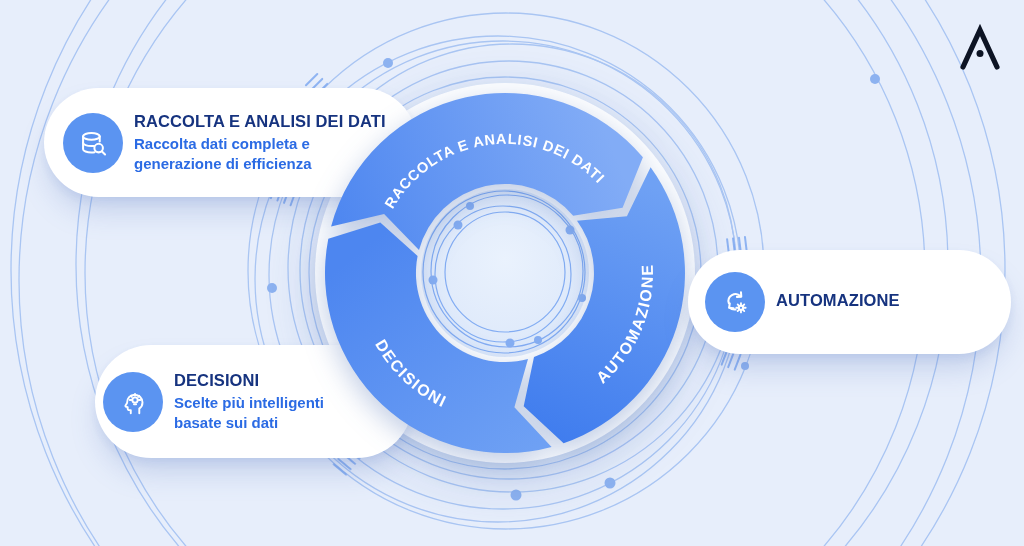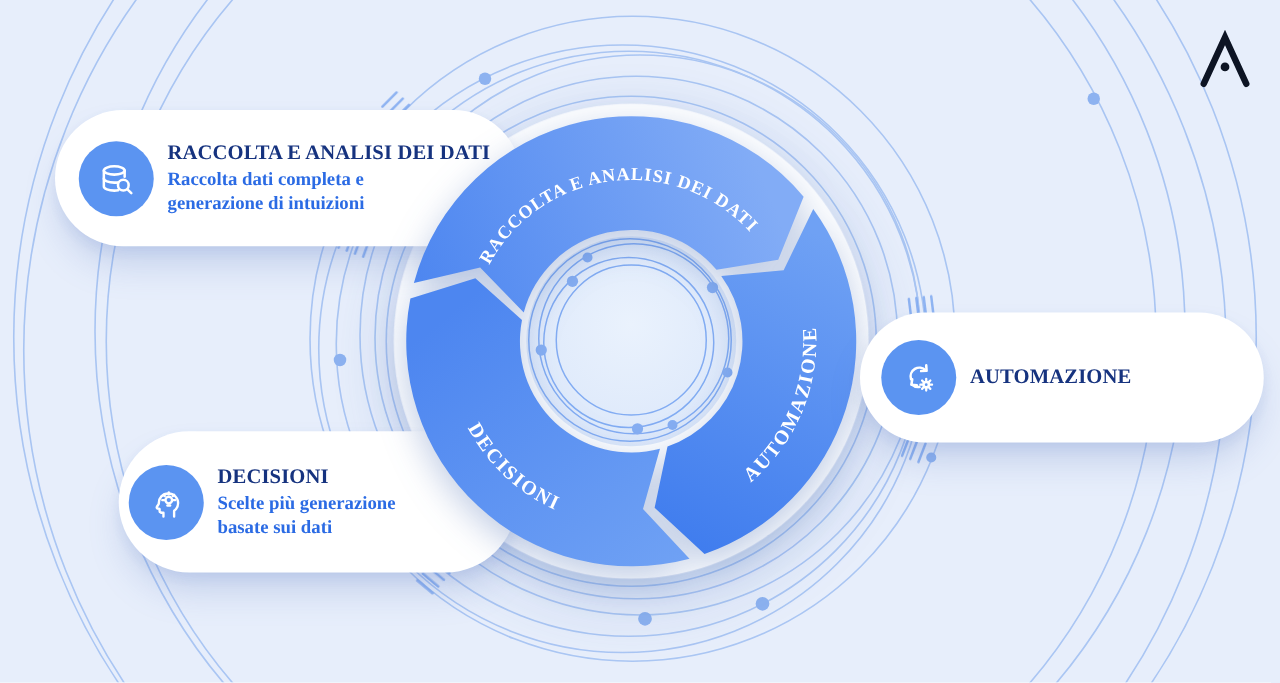--- a/index.html
+++ b/index.html
@@ -1,17 +1,17 @@
 <!DOCTYPE html>
 <html><head>
 <meta charset="utf-8">
 <style>
   html,body{margin:0;padding:0;}
   .stage{position:relative;width:1024px;height:546px;background:#e7eefb;overflow:hidden;
-         font-family:Liberation Serif, serif;}
+         font-family:Liberation Sans, sans-serif;}
   .layer{position:absolute;left:0;top:0;width:1024px;height:546px;pointer-events:none;}
   #bg-layer{z-index:1;}
   #ring-layer{z-index:3;}
   .card{position:absolute;background:#fff;display:flex;align-items:center;
         box-shadow:0 18px 30px -6px rgba(86,120,192,.28),0 4px 10px rgba(86,120,192,.10);}
   .card1{left:44px;top:88px;width:354px;height:109px;border-radius:55px;padding-left:19px;z-index:2;}
   .card3{left:95px;top:345px;width:310px;height:113px;border-radius:57px;padding-left:8px;z-index:2;}
   .card2{left:688px;top:250px;width:306px;height:104px;border-radius:52px;padding-left:17px;z-index:4;}
   .icon-circle{flex:0 0 60px;width:60px;height:60px;border-radius:50%;background:#5b94f1;
                display:flex;align-items:center;justify-content:center;}
@@ -86,40 +86,40 @@
         <path d="M5.7 8.8 v12 c0 1.7 3.5 3.1 7.8 3.1 1.1 0 2.1-.1 3-.26"></path>
         <path d="M21.3 8.8 v4.7"></path>
         <path d="M5.7 14.8 c0 1.7 3.5 3.1 7.8 3.1 .9 0 1.8-.06 2.6-.17"></path>
         <circle cx="20.3" cy="19.8" r="4"></circle>
         <path d="M23.4 22.9 l2.9 2.9"></path>
       </svg>
     </div>
     <div class="card-text">
       <div class="card-title">RACCOLTA E ANALISI DEI DATI</div>
       <div class="card-sub">Raccolta dati completa e
-generazione di intuizioni</div>
+generazione di efficienza</div>
     </div>
   </div>
 
   <div class="card card3">
     <div class="icon-circle">
       <svg width="32" height="32" viewBox="0 0 30 30" fill="none" stroke="#fff" stroke-width="1.8" stroke-linecap="round" stroke-linejoin="round">
         <path d="M12.9 25.5 v-2.9 c0 0-1.5.1-2.1-.1-.5-.2-.8-.6-.8-1.2 v-1.5 l-1.5-.3 c-.6-.15-.8-.8-.5-1.3 l1.4-2.2 c-.2-4.4 2.9-7.8 7.2-7.8 4 0 7.3 3.2 7.3 7.2 0 2.4-1.2 4.5-3 5.8 v4.3"></path>
         <circle cx="16.9" cy="13.2" r="2.5"></circle>
         <path d="M15.9 17.2 h2"></path>
         <path d="M16.9 8.9 v-1.4"></path>
           <path d="M13.9 10.2 l-1-1"></path>
           <path d="M19.9 10.2 l1-1"></path>
         <path d="M13.4 13.2 h-1.4"></path>
           <path d="M20.4 13.2 h1.4"></path>
       </svg>
     </div>
     <div class="card-text">
       <div class="card-title">DECISIONI</div>
-      <div class="card-sub">Scelte più generazione
+      <div class="card-sub">Scelte più intelligenti
 basate sui dati</div>
     </div>
   </div>
 
   <svg class="layer" id="ring-layer" viewBox="0 0 1024 546">
     <defs>
       <radialGradient id="discG" cx="50%" cy="42%" r="65%">
         <stop offset="0" stop-color="#eaf2fd"></stop>
           <stop offset="1" stop-color="#dbe7fa"></stop>
       </radialGradient>

